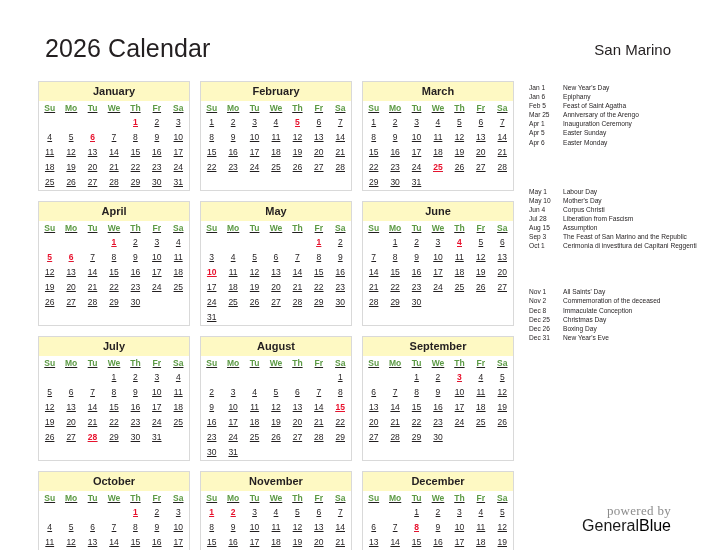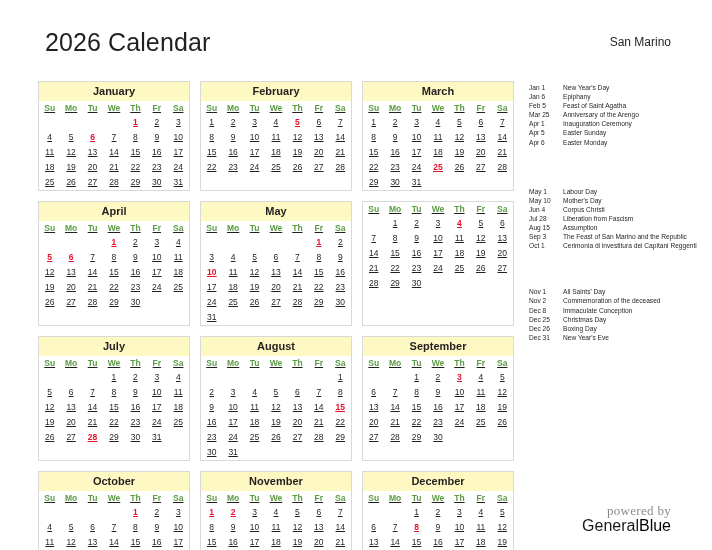--- a/index.html
+++ b/index.html
@@ -12,40 +12,40 @@
     background: #ffffff;
     font-family: "Liberation Sans", sans-serif;
     color: #231f20;
     overflow: hidden;
     position: relative;
   }
 
   
   .page-header {
     position: absolute;
-    top: 28px;
+    top: 34px;
     left: 0;
     width: 712px;
     height: 40px;
   }
   .page-title {
     position: absolute;
     left: 45px;
     top: 0;
     font-size: 25px;
     font-weight: normal;
     letter-spacing: 0.1px;
     color: #231f20;
     white-space: nowrap;
   }
   .country-title {
     position: absolute;
     right: 41px;
     top: 7px;
-    font-size: 12px;
+    font-size: 15px;
     color: #231f20;
     white-space: nowrap;
   }
 
   
   .calendar-area {
     position: absolute;
     left: 38px;
     top: 81px;
     width: 478px;
@@ -481,20 +481,21 @@
               <td class="empty"></td>
               <td class="empty"></td>
               <td class="empty"></td>
               <td class="empty"></td>
               <td class="empty"></td>
             </tr>
           </tbody>
         </table>
       </div>
       <div class="month-block">
+        <div class="month-name">June</div>
         <table class="month-table">
           <thead>
             <tr>
               <th>Su</th>
               <th>Mo</th>
               <th>Tu</th>
               <th>We</th>
               <th>Th</th>
               <th>Fr</th>
               <th>Sa</th>

